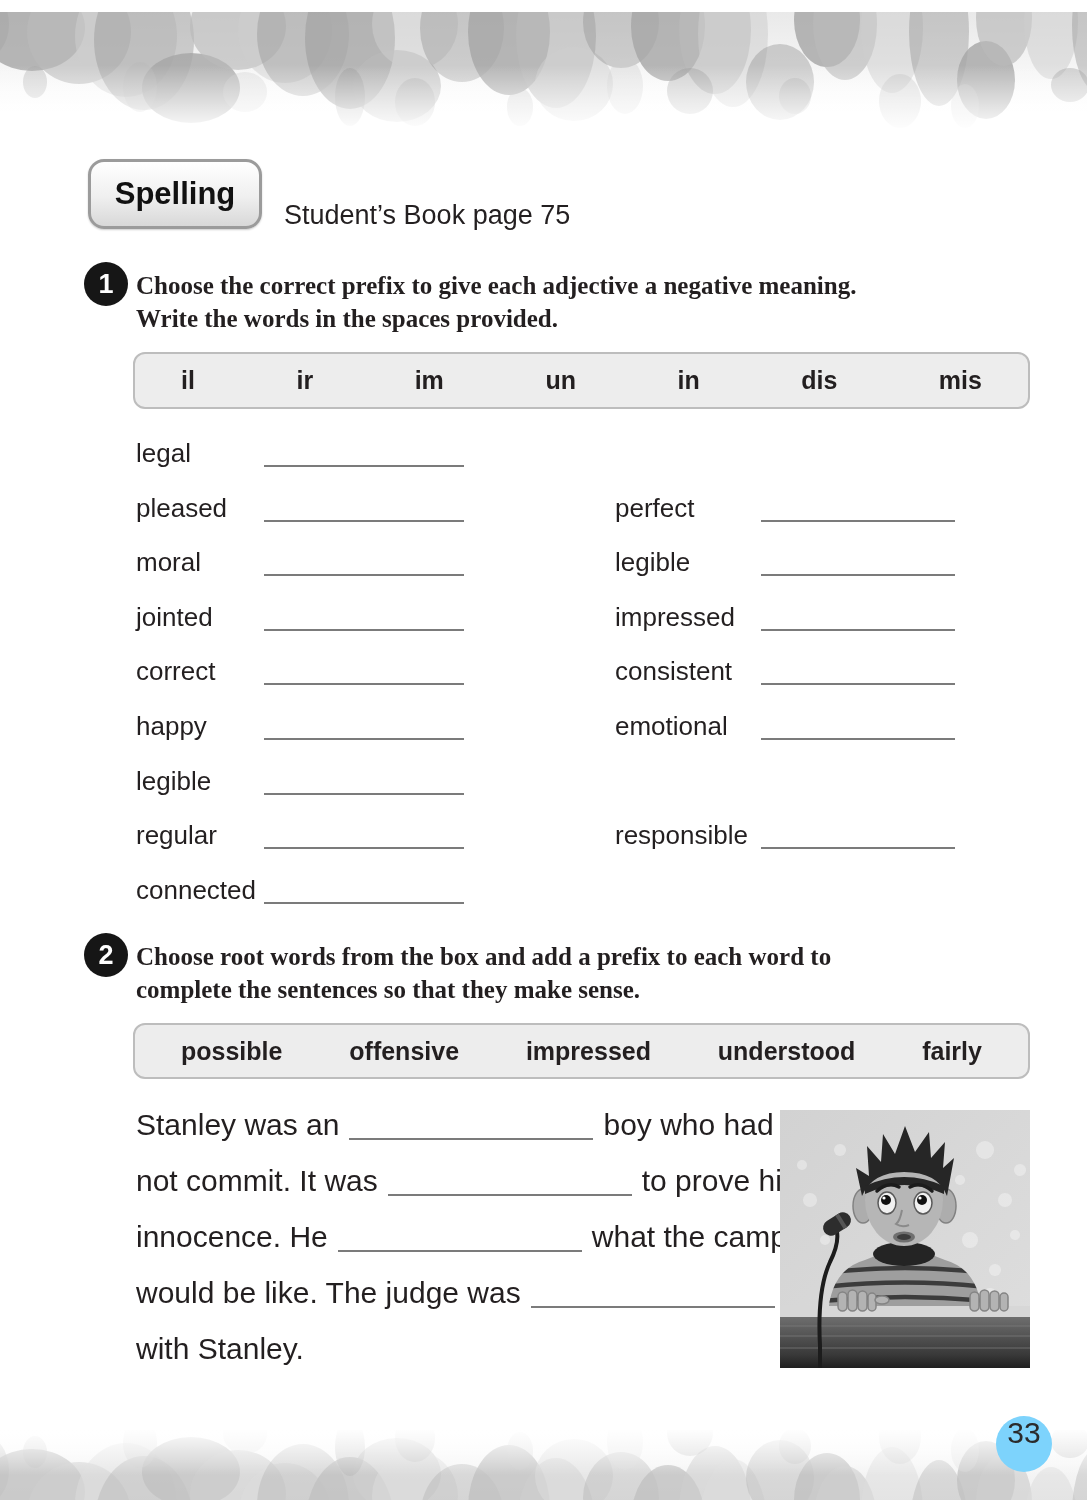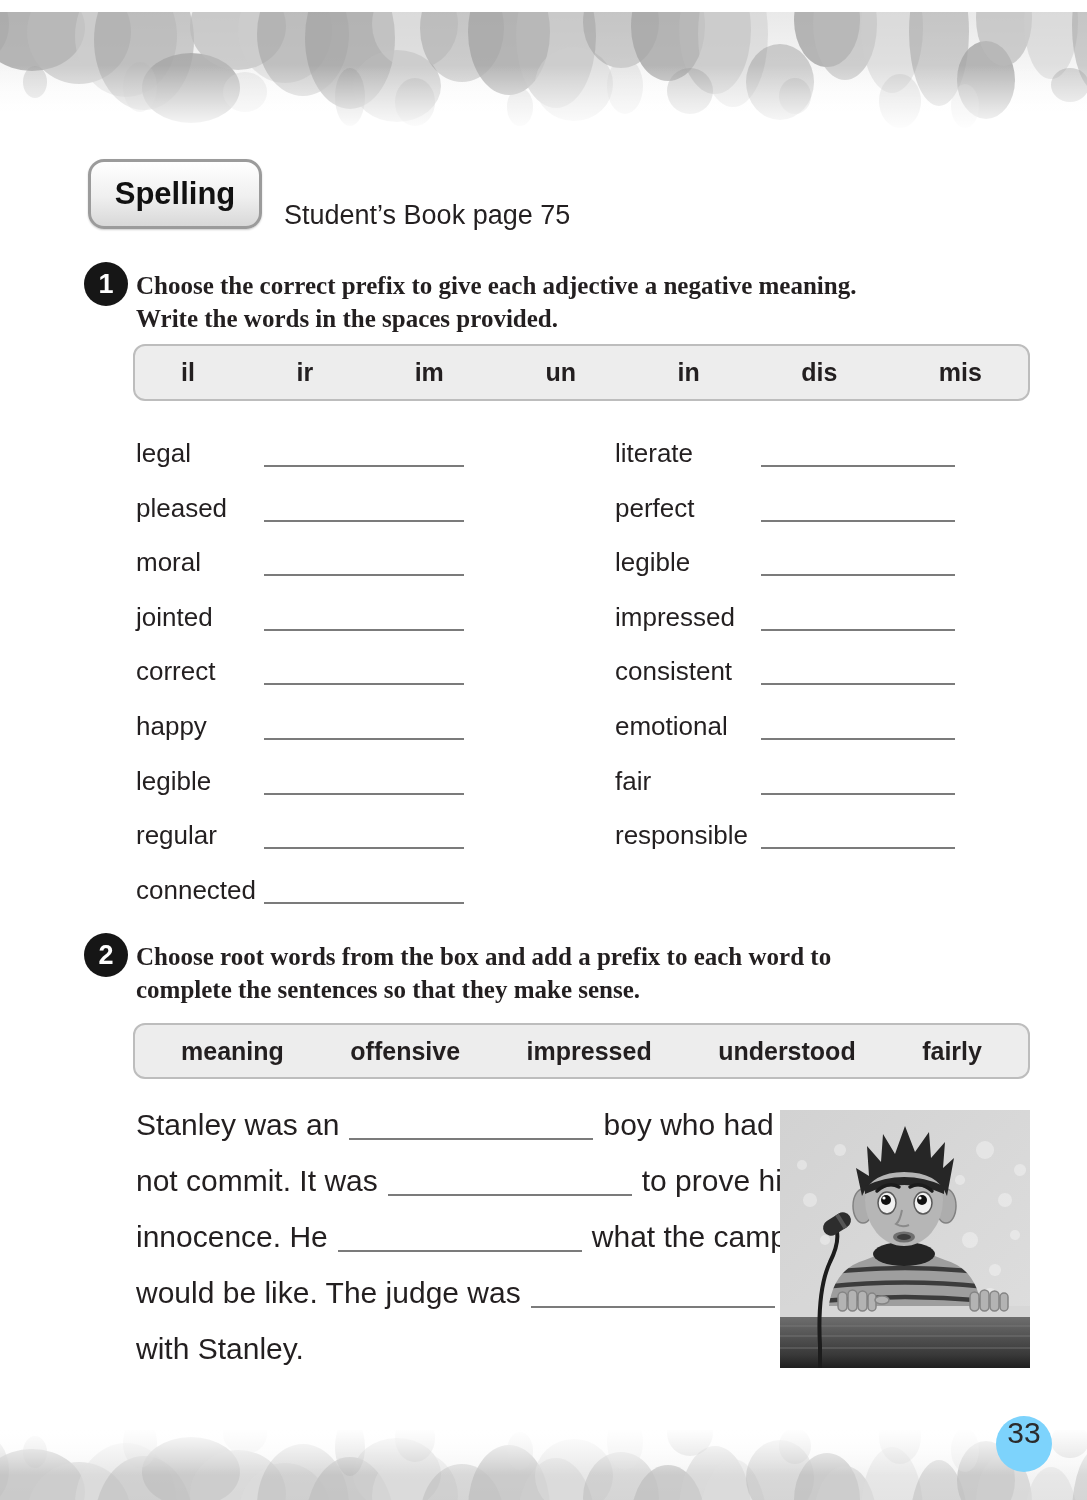--- a/index.html
+++ b/index.html
@@ -29,21 +29,21 @@
   .instructions{position:absolute;left:136px;width:890px;font-size:25px;font-weight:bold;
     line-height:33px;white-space:pre-line;z-index:2;font-family:Liberation Serif, serif;}
   #inst1{top:257px;}
   #inst2{top:928px;}
 
   
   .word-box{position:absolute;left:133px;width:897px;height:57px;background:#ededed;
     border:2px solid #bdbdbd;border-radius:12px;display:flex;align-items:center;
     justify-content:space-between;padding:0 46px;box-sizing:border-box;
     font-weight:bold;font-size:25px;z-index:2;}
-  #prefix-box{top:332px;}
+  #prefix-box{top:340px;}
   #bank-box{top:1011px;height:56px;}
 
   
   #ex1-grid{position:absolute;left:136px;top:412px;width:896px;z-index:2;}
   .word-row{display:grid;grid-template-columns:479px 1fr;height:54.6px;}
   .cell{display:flex;align-items:baseline;padding-top:14px;}
   .word{font-size:26px;}
   .cell.left  .word{min-width:126px;padding-right:2px;}
   .cell.right .word{min-width:144px;padding-right:2px;}
   .fill-line{display:inline-block;border-bottom:2px solid #7b7b7b;height:12px;
@@ -209,24 +209,20 @@
       <span class="bank-word">dis</span>
       <span class="bank-word">mis</span>
     </div>
 
   <div id="ex1-grid">
       <div class="word-row">
         <div class="cell left">
           <span class="word">legal</span>
           <span class="fill-line"></span>
         </div>
-        <div class="cell right">
-          <span class="word">literate</span>
-          <span class="fill-line"></span>
-        </div>
       </div>
       <div class="word-row">
         <div class="cell left">
           <span class="word">pleased</span>
           <span class="fill-line"></span>
         </div>
         <div class="cell right">
           <span class="word">perfect</span>
           <span class="fill-line"></span>
         </div>
@@ -267,24 +263,20 @@
           <span class="fill-line"></span>
         </div>
         <div class="cell right">
           <span class="word">emotional</span>
           <span class="fill-line"></span>
         </div>
       </div>
       <div class="word-row">
         <div class="cell left">
           <span class="word">legible</span>
-          <span class="fill-line"></span>
-        </div>
-        <div class="cell right">
-          <span class="word">fair</span>
           <span class="fill-line"></span>
         </div>
       </div>
       <div class="word-row">
         <div class="cell left">
           <span class="word">regular</span>
           <span class="fill-line"></span>
         </div>
         <div class="cell right">
           <span class="word">responsible</span>
@@ -300,21 +292,21 @@
       </div>
     </div>
 
   <div class="badge" id="badge2">
     <span>2</span>
   </div>
   <div class="instructions" id="inst2">Choose root words from the box and add a prefix to each word to
 complete the sentences so that they make sense.</div>
 
   <div class="word-box" id="bank-box">
-      <span class="bank-word">meaning</span>
+      <span class="bank-word">possible</span>
       <span class="bank-word">offensive</span>
       <span class="bank-word">impressed</span>
       <span class="bank-word">understood</span>
       <span class="bank-word">fairly</span>
     </div>
 
   <div id="story">
       <div class="story-line">
         <span>Stanley was an</span>
         <span class="story-blank"></span>

